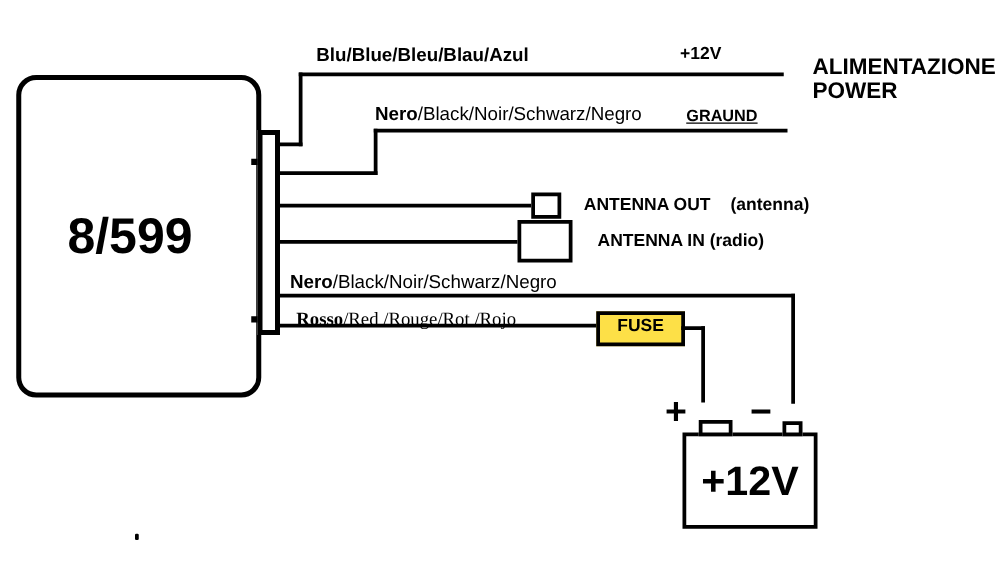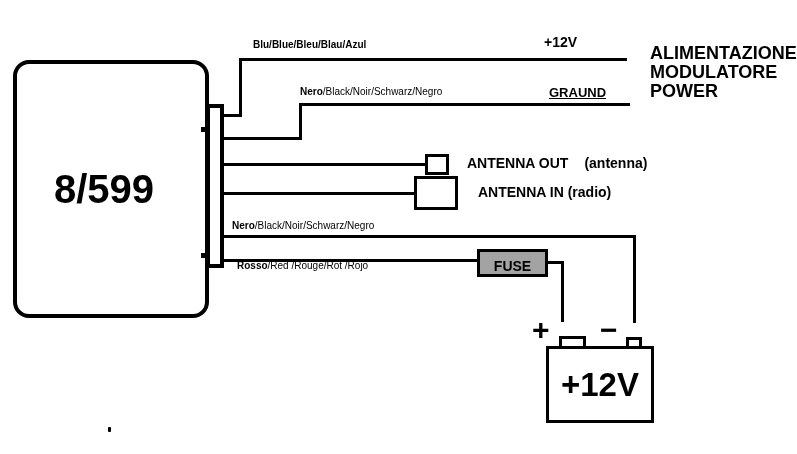--- a/index.html
+++ b/index.html
@@ -1,38 +1,38 @@
 <!DOCTYPE html>
 <html><head>
 <meta charset="utf-8">
 <style>
   html,body{margin:0;padding:0;background:#ffffff;}
   #canvas{
     position:relative;width:797px;height:454px;background:#ffffff;
     font-family:"Liberation Sans",sans-serif;color:#000;overflow:hidden;
   }
   .wire{position:absolute;background:#000;}
-  .lbl{position:absolute;white-space:pre;font-weight:bold;font-size:10px;line-height:16px;}
+  .lbl{position:absolute;white-space:pre;font-weight:bold;font-size:15px;line-height:16px;}
   .lbl .rest{font-weight:normal;}
   .device-box{
     position:absolute;left:13px;top:60px;width:196px;height:258px;
     border:4px solid #000;border-radius:16px;background:#fff;box-sizing:border-box;
     display:flex;align-items:center;justify-content:center;
   }
   .device-label{font-size:40px;font-weight:bold;letter-spacing:0px;margin-right:14px;}
   .connector{
     position:absolute;left:206px;top:104px;width:18px;height:164px;
     border:4px solid #000;background:#fff;box-sizing:border-box;
   }
   .nub{position:absolute;width:5px;height:5px;background:#000;}
   .sq{position:absolute;border:3px solid #000;background:#fff;box-sizing:border-box;}
   .fuse-box{
     position:absolute;left:477px;top:249px;width:71px;height:28px;
-    border:3px solid #000;background:#a3a3a3;box-sizing:border-box;
-    display:flex;align-items:flex-end;justify-content:center;
+    border:3px solid #000;background:#fde047;box-sizing:border-box;
+    display:flex;align-items:flex-start;justify-content:center;
     font-weight:bold;font-size:14px;
   }
   .battery{
     position:absolute;left:546px;top:346px;width:108px;height:77px;
     border:3px solid #000;background:#fff;box-sizing:border-box;
     display:flex;align-items:center;justify-content:center;
   }
   .battery-label{font-size:33px;font-weight:bold;}
   .term{position:absolute;border:3px solid #000;background:#fff;box-sizing:border-box;}
   .sign{position:absolute;font-weight:bold;font-size:30px;line-height:30px;}
@@ -59,38 +59,37 @@
   <div class="lbl small-cap" style="left:544px;top:35px;">+12V</div>
 
   <div class="wire" style="left:222px;top:137px;width:80px;height:3px;"></div>
   <div class="wire" style="left:299px;top:103px;width:3px;height:37px;"></div>
   <div class="wire" style="left:299px;top:103px;width:331px;height:3px;"></div>
   <div class="lbl" style="left:300px;top:84px;"><span>Nero</span><span class="rest">/Black/Noir/Schwarz/Negro</span></div>
   <div class="lbl small-cap" style="left:549px;top:85px;font-size:13px;text-decoration:underline;">GRAUND</div>
 
   <div class="note">
     <div>ALIMENTAZIONE</div>
-    <div>MODULATORE</div>
     <div>POWER</div>
   </div>
 
   <div class="wire" style="left:222px;top:163px;width:203px;height:3px;"></div>
   <div class="sq" style="left:425px;top:154px;width:24px;height:21px;"></div>
   <div class="lbl small-cap" style="left:467px;top:156px;"><span>ANTENNA OUT</span><span style="margin-left:16px;">(antenna)</span></div>
 
   <div class="wire" style="left:222px;top:192px;width:193px;height:3px;"></div>
   <div class="sq" style="left:414px;top:176px;width:44px;height:34px;"></div>
   <div class="lbl small-cap" style="left:478px;top:185px;">ANTENNA IN (radio)</div>
 
   <div class="wire" style="left:222px;top:235px;width:414px;height:3px;"></div>
   <div class="wire" style="left:633px;top:235px;width:3px;height:88px;"></div>
   <div class="lbl" style="left:232px;top:218px;"><span>Nero</span><span class="rest">/Black/Noir/Schwarz/Negro</span></div>
 
   <div class="wire" style="left:222px;top:259px;width:257px;height:3px;"></div>
-  <div class="lbl" style="left:237px;top:258px;"><span>Rosso</span><span class="rest">/Red /Rouge/Rot /Rojo</span></div>
+  <div class="lbl" style="left:237px;top:248px;font-family:Liberation Serif, serif;"><span>Rosso</span><span class="rest">/Red /Rouge/Rot /Rojo</span></div>
   <div class="fuse-box">
       <span>FUSE</span>
     </div>
   <div class="wire" style="left:545px;top:261px;width:19px;height:3px;"></div>
   <div class="wire" style="left:561px;top:261px;width:3px;height:61px;"></div>
 
   <div class="battery">
     <span class="battery-label">+12V</span>
   </div>
   <div class="term" style="left:559px;top:336px;width:27px;height:13px;"></div>

